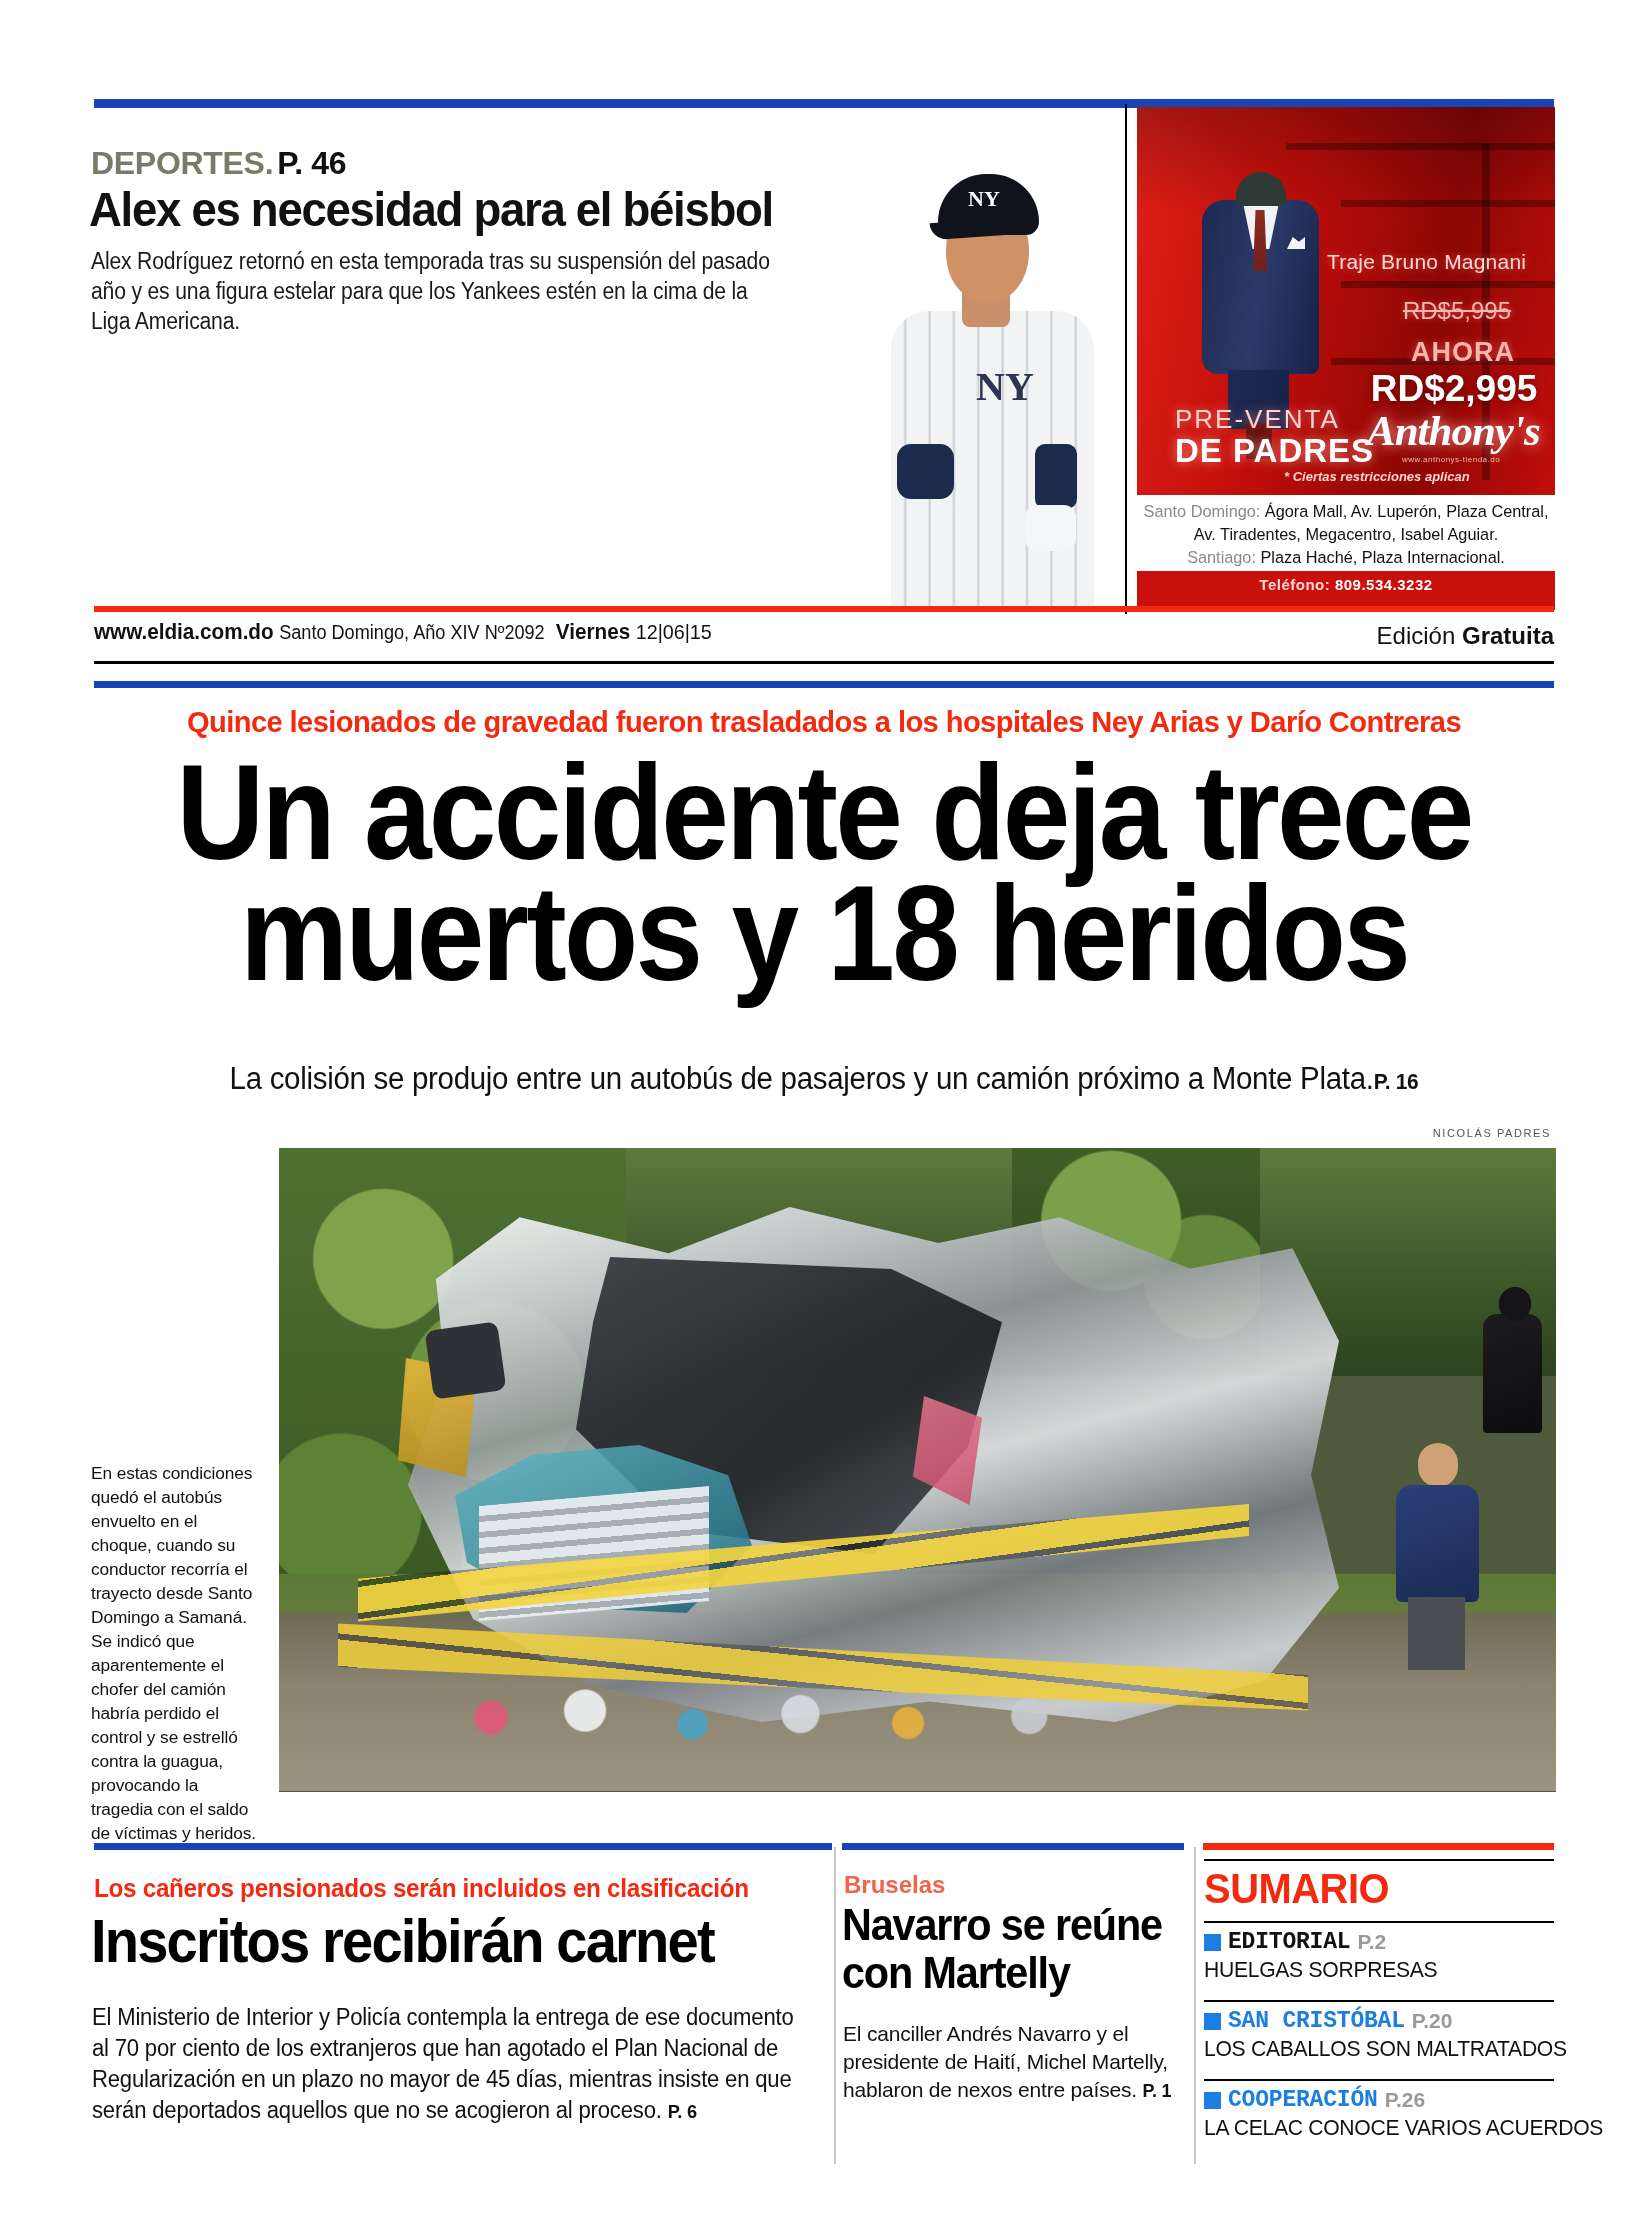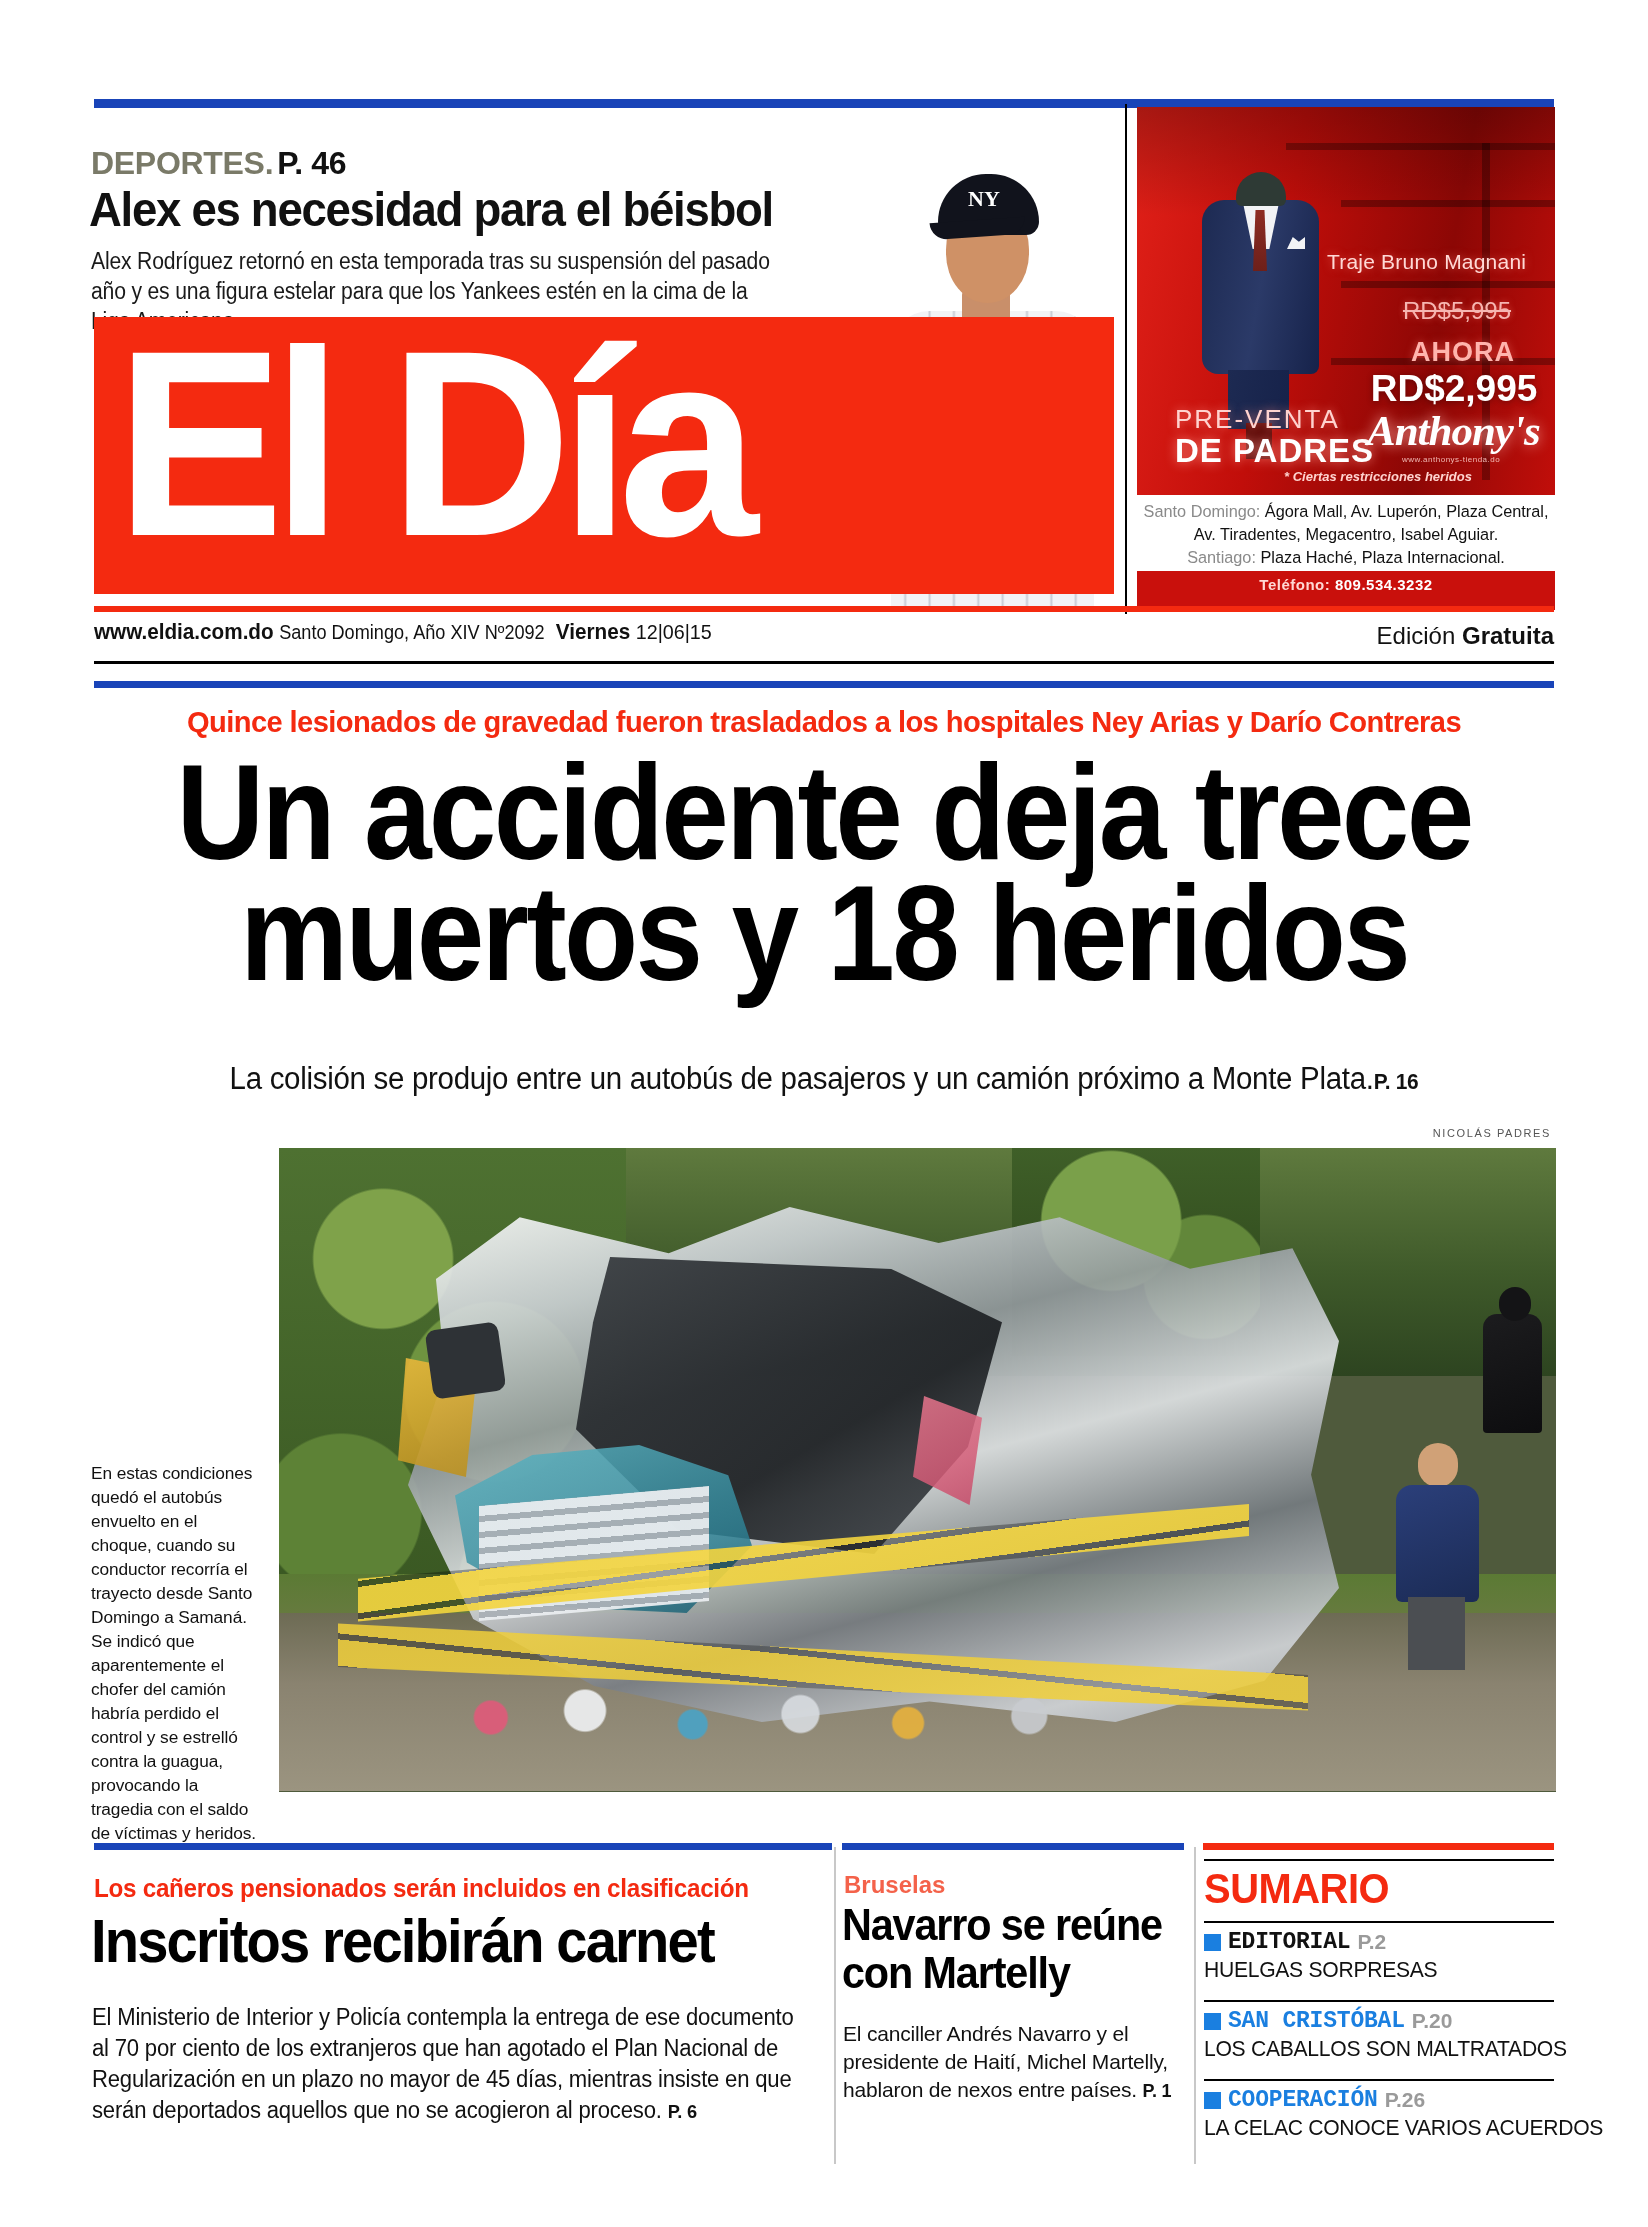--- a/index.html
+++ b/index.html
@@ -619,21 +619,21 @@
     </div>
 
     <div class="ad-title">Traje Bruno Magnani</div>
     <div class="ad-oldprice">RD$5,995</div>
     <div class="ad-ahora">AHORA</div>
     <div class="ad-newprice">RD$2,995</div>
     <div class="ad-preventa">PRE-VENTA</div>
     <div class="ad-depadres">DE PADRES</div>
     <div class="ad-brand">Anthony's</div>
     <div class="ad-brandsite">www.anthonys-tienda.do</div>
-    <div class="ad-restric">* Ciertas restricciones heridos</div>
+    <div class="ad-restric">* Ciertas restricciones aplican</div>
 
     <div class="ad-locations">
       <div class="ad-loc-line">
         <span class="lbl">Santo Domingo:</span>
         <span>Ágora Mall, Av. Luperón, Plaza Central,</span>
       </div>
       <div class="ad-loc-line">
         <span>Av. Tiradentes, Megacentro, Isabel Aguiar.</span>
       </div>
       <div class="ad-loc-line">
@@ -641,23 +641,20 @@
         <span>Plaza Haché, Plaza Internacional.</span>
       </div>
     </div>
 
     <div class="ad-phone">
       <span>Teléfono:</span>
       <span class="num">809.534.3232</span>
     </div>
   </div>
 
-  <div class="masthead-box">
-    <div class="masthead-logo">El Día</div>
-  </div>
 
   <div class="info-rule-red"></div>
   <div class="infoline">
     <span class="site">www.eldia.com.do</span>
     <span class="loc">Santo Domingo, Año XIV Nº2092</span>
     <span class="day">Viernes</span>
     <span class="date">12|06|15</span>
   </div>
   <div class="edicion">
     <span>Edición</span>

